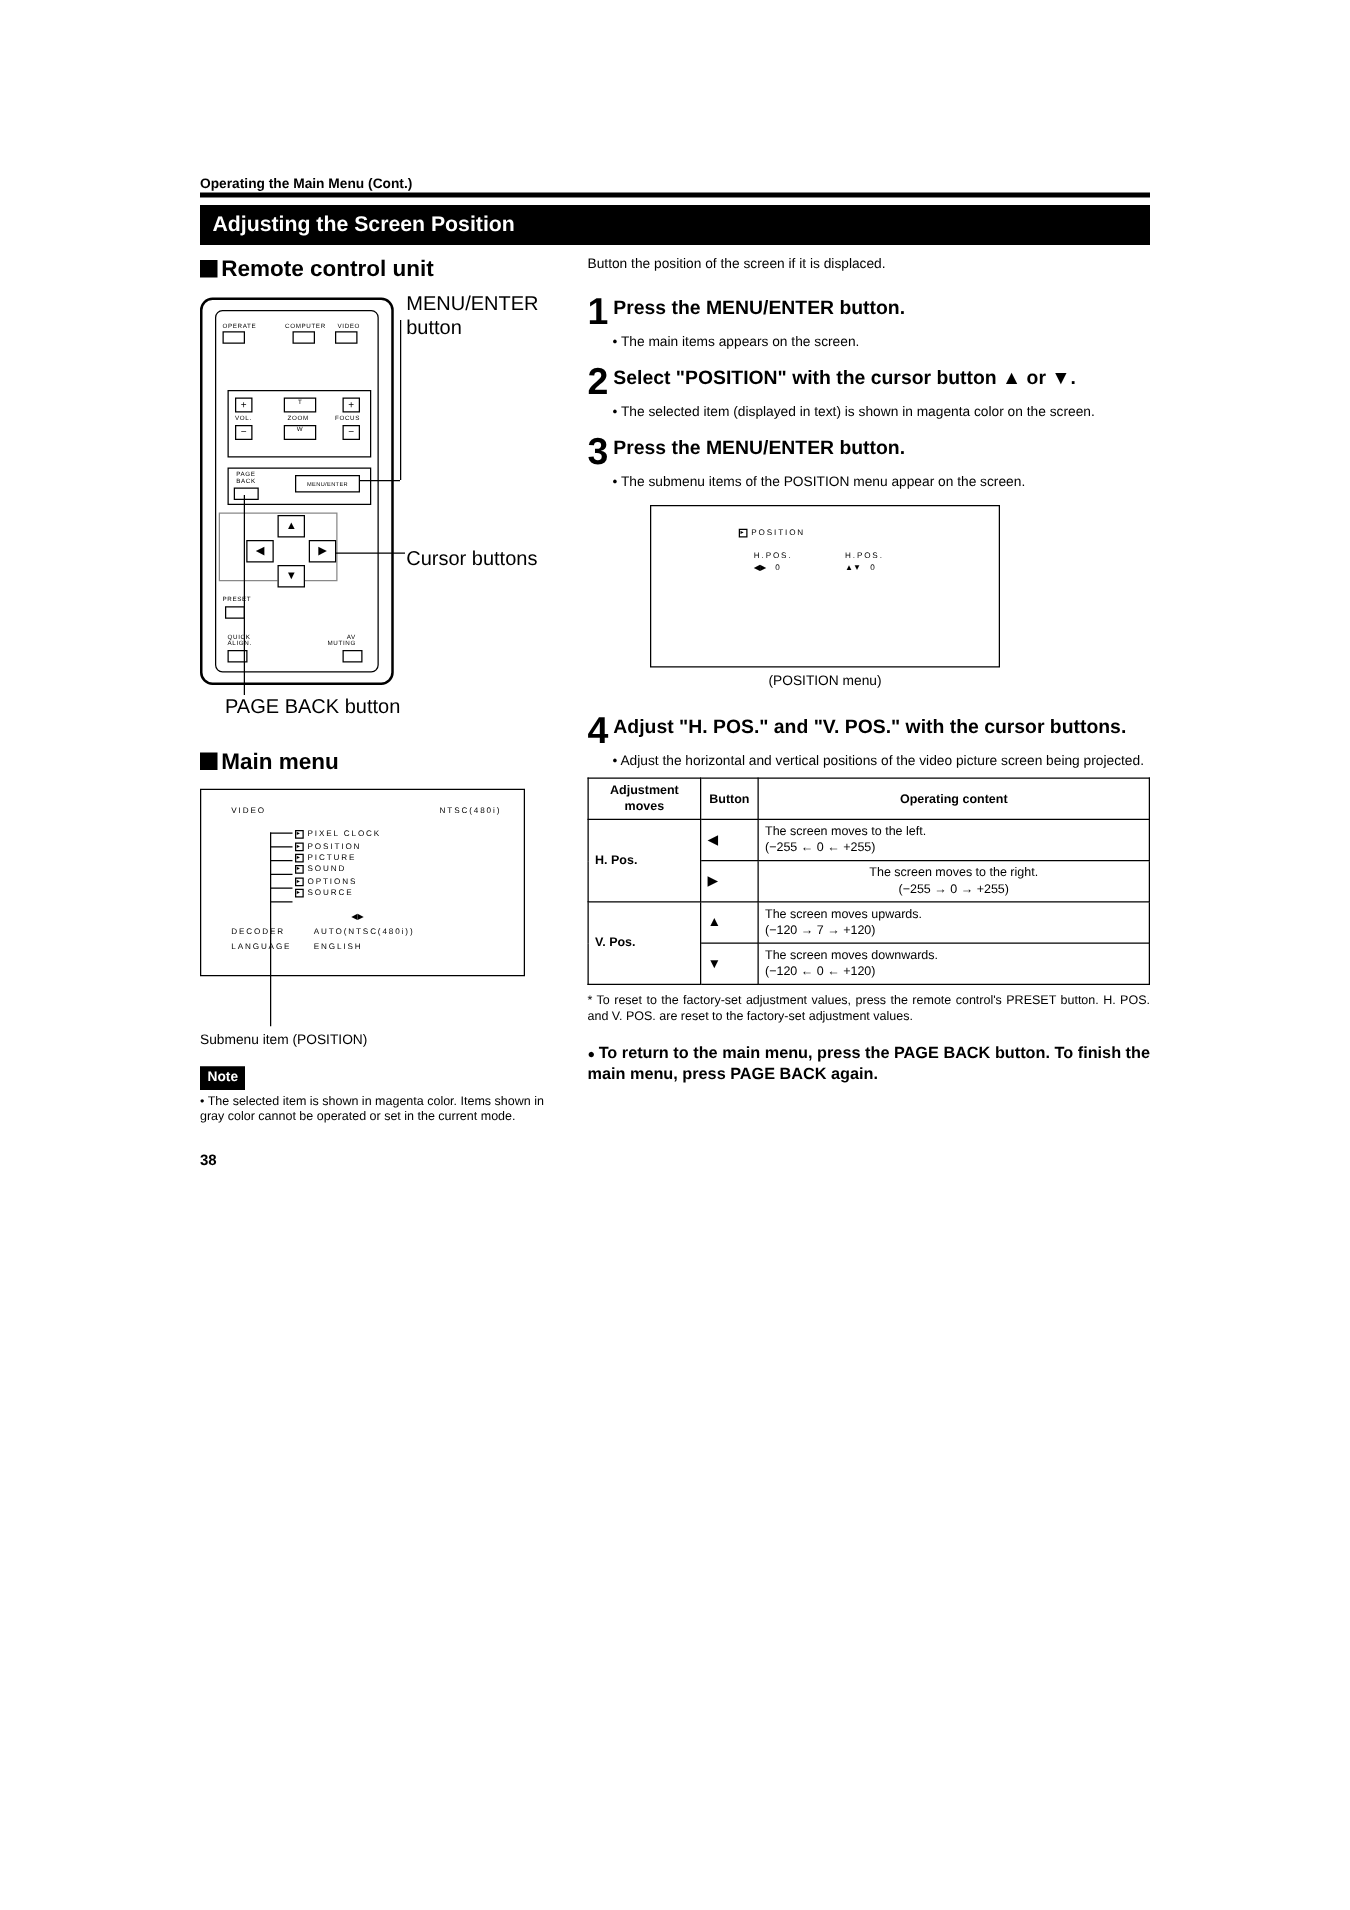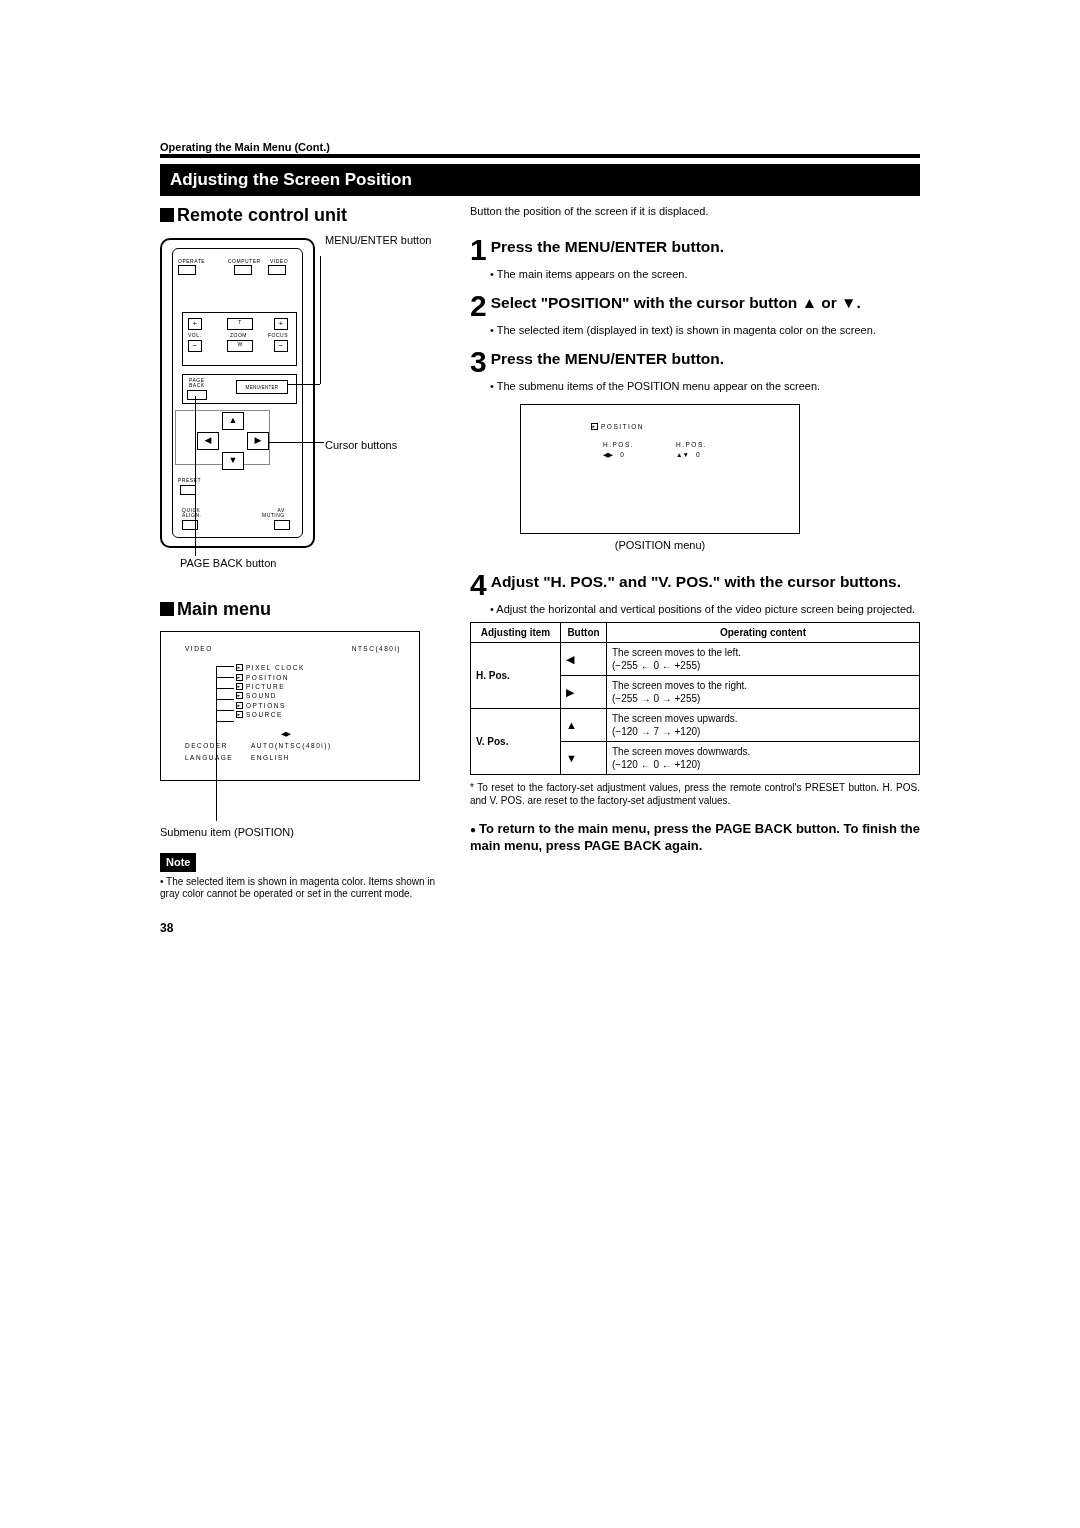--- a/index.html
+++ b/index.html
@@ -28,21 +28,21 @@
   .remote {
     width: 155px; height: 310px; border: 2px solid #000; border-radius: 10px;
     position: relative; background:#fff; margin-top:4px;
   }
   .remote-inner {
     position:absolute; left:10px; right:10px; top:8px; bottom:8px;
     border:1px solid #000; border-radius:6px;
   }
   .rbtn { position:absolute; border:1px solid #000; background:#fff; font-size:5px; text-align:center; letter-spacing:0.3px;}
   .rlabel { position:absolute; font-size:5px; letter-spacing:0.5px; }
-  .callout { position:absolute; font-size:11px; }
+  .callout { position:absolute; font-size:16px; }
   .dpad { position:absolute; left:33px; top:180px; }
   .arrowbtn { position:absolute; width:22px; height:18px; border:1px solid #000; background:#fff; display:flex; align-items:center; justify-content:center; font-size:9px;}
 
   .osd-box { border:1px solid #000; width:260px; height:150px; position:relative; margin-top:4px;}
   .osd-text { position:absolute; font-size:6.5px; letter-spacing:1.5px; }
   .osd-icon { display:inline-block; width:7px; height:7px; border:1px solid #000; margin-right:3px; font-size:5px; text-align:center; line-height:5px; vertical-align:1px;}
   .note-box { display:inline-block; background:#000; color:#fff; font-size:11px; font-weight:bold; padding:2px 6px; margin-top:14px;}
   .note-text { font-size:10px; margin-top:4px; line-height:1.25; }
 
   .step { display:flex; margin-top:6px; margin-bottom:2px; }
@@ -204,33 +204,33 @@
 
     <div class="step" style="margin-top:18px;">
       <div class="step-num">4</div>
       <div class="step-title" style="text-align:justify;">Adjust "H. POS." and "V. POS." with the cursor buttons.</div>
     </div>
     <div class="step-body">Adjust the horizontal and vertical positions of the video picture screen being projected.</div>
 
     <table class="adj">
       <tbody>
           <tr>
-        <th style="width:90px;">Adjusting item</th>
+        <th style="width:90px;">Adjustment moves</th>
         <th style="width:46px;">Button</th>
         <th>Operating content</th>
       </tr>
       <tr>
         <td rowspan="2" style="font-weight:bold;">H. Pos.</td>
         <td class="btn-cell">◀</td>
         <td style="white-space:pre-line;">The screen moves to the left.
 (−255 ← 0 ← +255)</td>
       </tr>
       <tr>
         <td class="btn-cell">▶</td>
-        <td style="white-space:pre-line;">The screen moves to the right.
+        <td style="white-space:pre-line;text-align:center;">The screen moves to the right.
 (−255 → 0 → +255)</td>
       </tr>
       <tr>
         <td rowspan="2" style="font-weight:bold;">V. Pos.</td>
         <td class="btn-cell">▲</td>
         <td style="white-space:pre-line;">The screen moves upwards.
 (−120 → 7 → +120)</td>
       </tr>
       <tr>
         <td class="btn-cell">▼</td>

